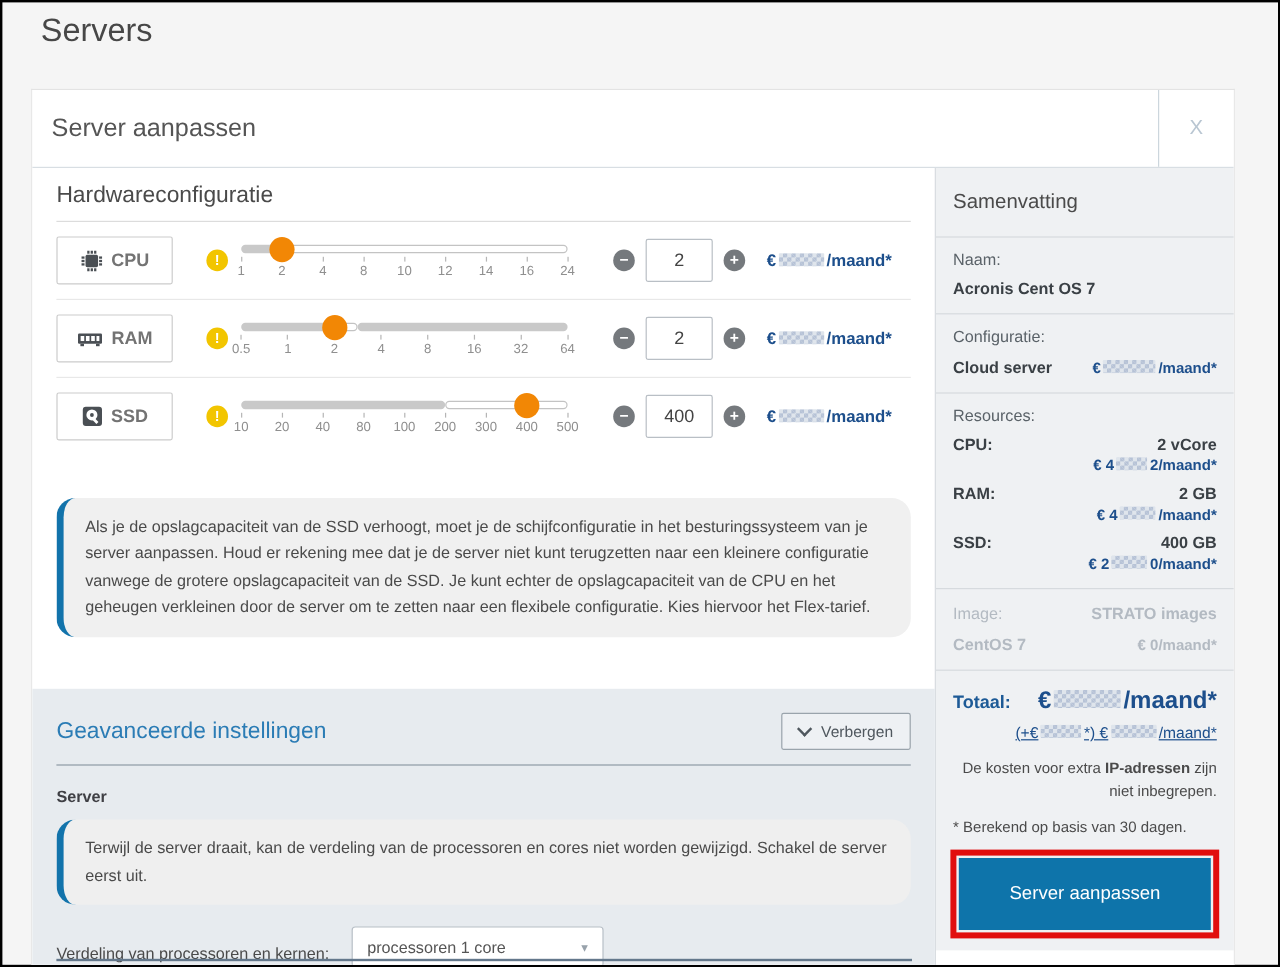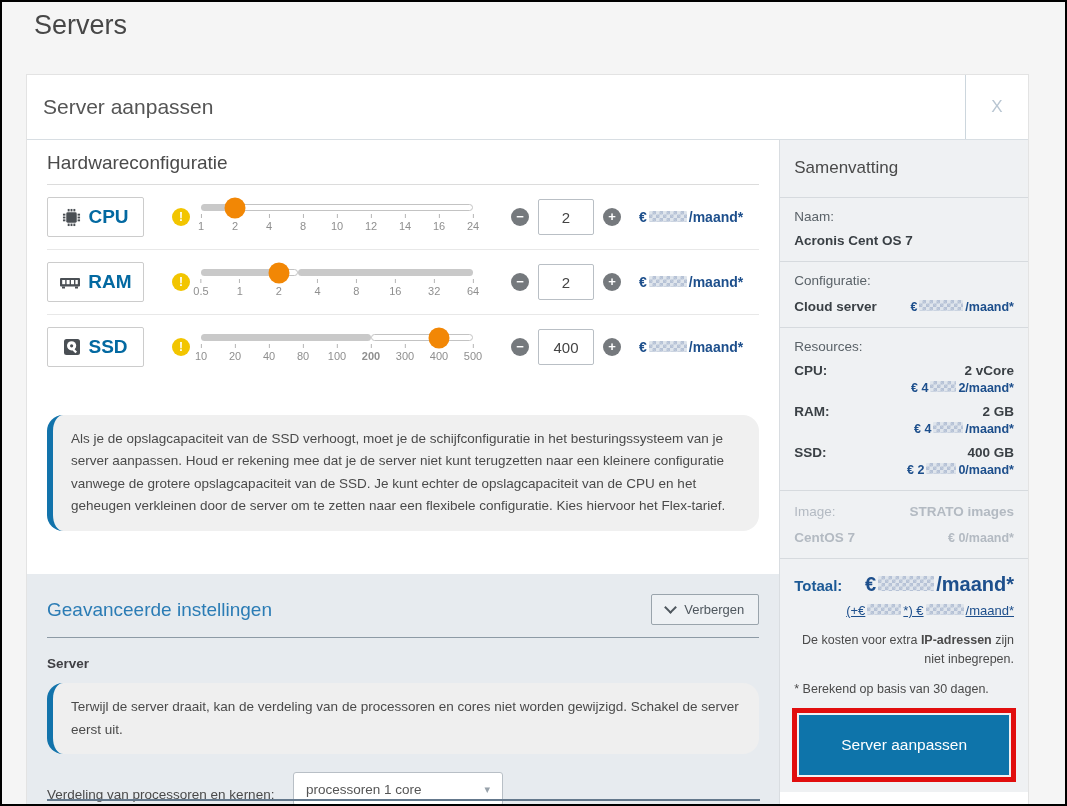--- a/index.html
+++ b/index.html
@@ -16,21 +16,21 @@
     color:#b9c6d2;font-size:17px;cursor:pointer;}
   .modal-body{flex:1;display:flex;min-height:0;}
 
   .left-col{width:753px;display:flex;flex-direction:column;background:#fff;gap:40px;}
   .hw{height:404px;box-sizing:border-box;padding:12px 20px 0;}
   .hw-title{font-size:19px;color:#4a4a4a;padding-bottom:10px;border-bottom:1px solid #dcdcdc;}
   .hw-row{height:64px;display:flex;align-items:center;}
   .hw-row + .hw-row{border-top:1px solid #e8e8e8;}
   .hw-chip{width:95px;height:38px;border:1px solid #ccc;border-radius:2px;background:#fff;
     display:flex;align-items:center;justify-content:center;gap:7px;flex:0 0 auto;}
-  .hw-chip .lbl{font-size:19px;font-weight:bold;color:#0369a1;}
+  .hw-chip .lbl{font-size:15px;font-weight:bold;color:#737373;}
   .warn{width:18px;height:18px;border-radius:50%;background:#f2c500;color:#fff;font-weight:bold;font-size:12px;
     display:flex;align-items:center;justify-content:center;margin-left:28px;flex:0 0 auto;cursor:pointer;}
   .slider{width:272px;margin-left:11px;flex:0 0 auto;padding-top:6px;}
   .track{position:relative;height:7px;}
   .seg{position:absolute;top:0;height:7px;border-radius:4px;}
   .seg-fill{background:#c9c9c9;}
   .seg-empty{background:#fff;border:1px solid #c3c3c3;box-sizing:border-box;}
   .handle{position:absolute;top:50%;width:21px;height:21px;background:#f28705;border-radius:50%;
     transform:translate(-50%,-50%);cursor:pointer;z-index:2;}
   .ticks{position:relative;height:22px;margin-top:3px;}
@@ -281,21 +281,21 @@
                     <span class="ticklabel">40</span>
                   </div>
                   <div class="tick" style="left: 37.5%;">
                     <span class="tickmark"></span>
                     <span class="ticklabel">80</span>
                   </div>
                   <div class="tick" style="left: 50%;">
                     <span class="tickmark"></span>
                     <span class="ticklabel">100</span>
                   </div>
-                  <div class="tick" style="left: 62.5%; font-weight: bold;">
+                  <div class="tick" style="left: 62.5%;">
                     <span class="tickmark"></span>
                     <span class="ticklabel">200</span>
                   </div>
                   <div class="tick" style="left: 75%;">
                     <span class="tickmark"></span>
                     <span class="ticklabel">300</span>
                   </div>
                   <div class="tick" style="left: 87.5%;">
                     <span class="tickmark"></span>
                     <span class="ticklabel">400</span>

